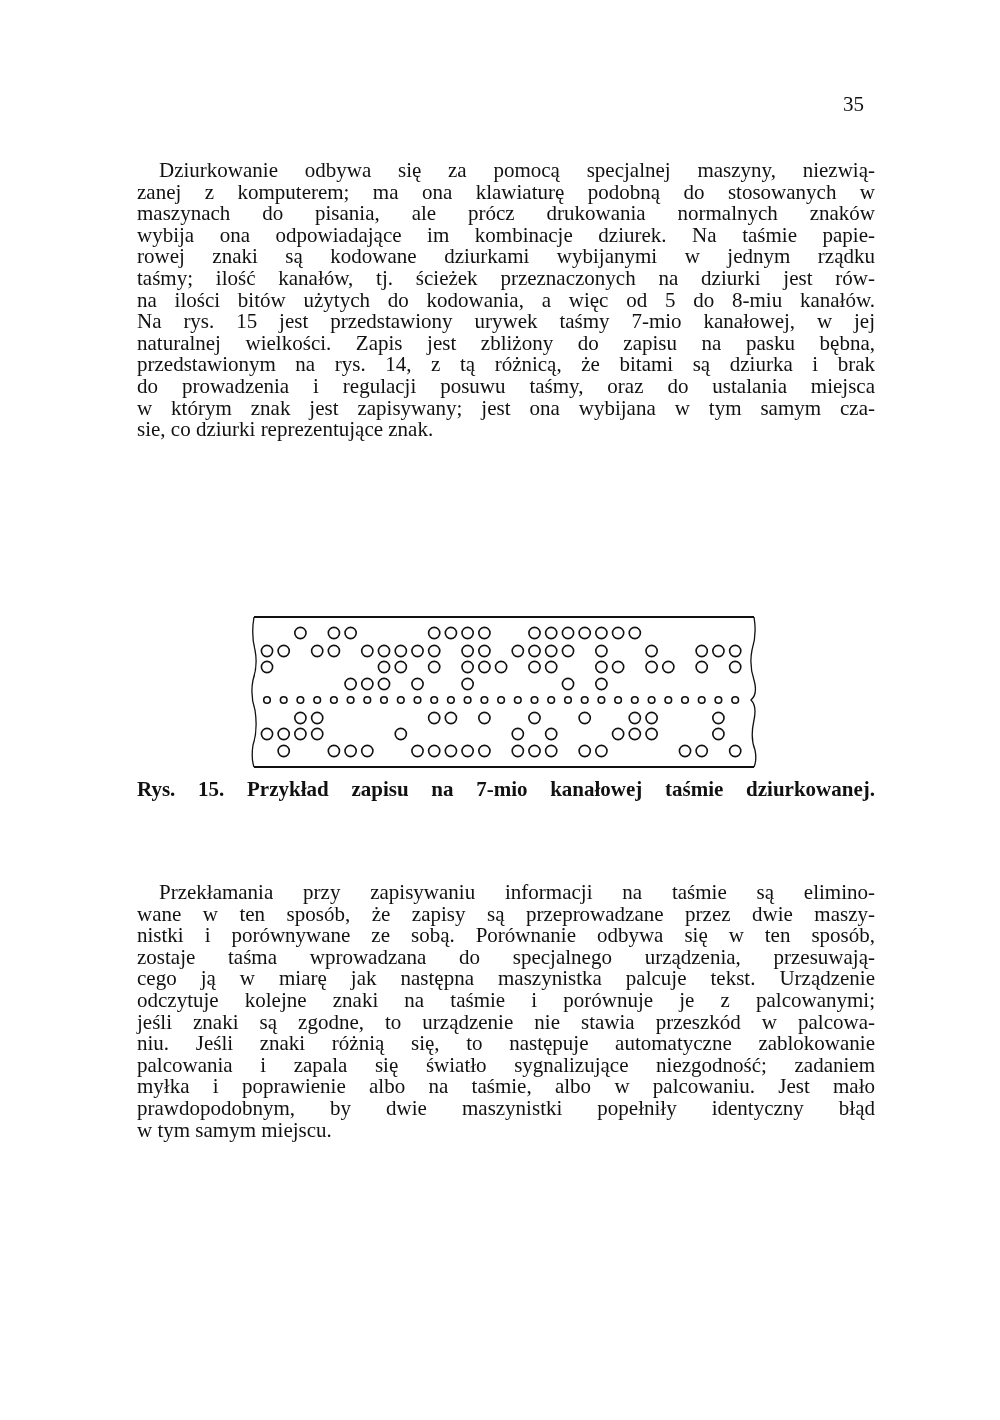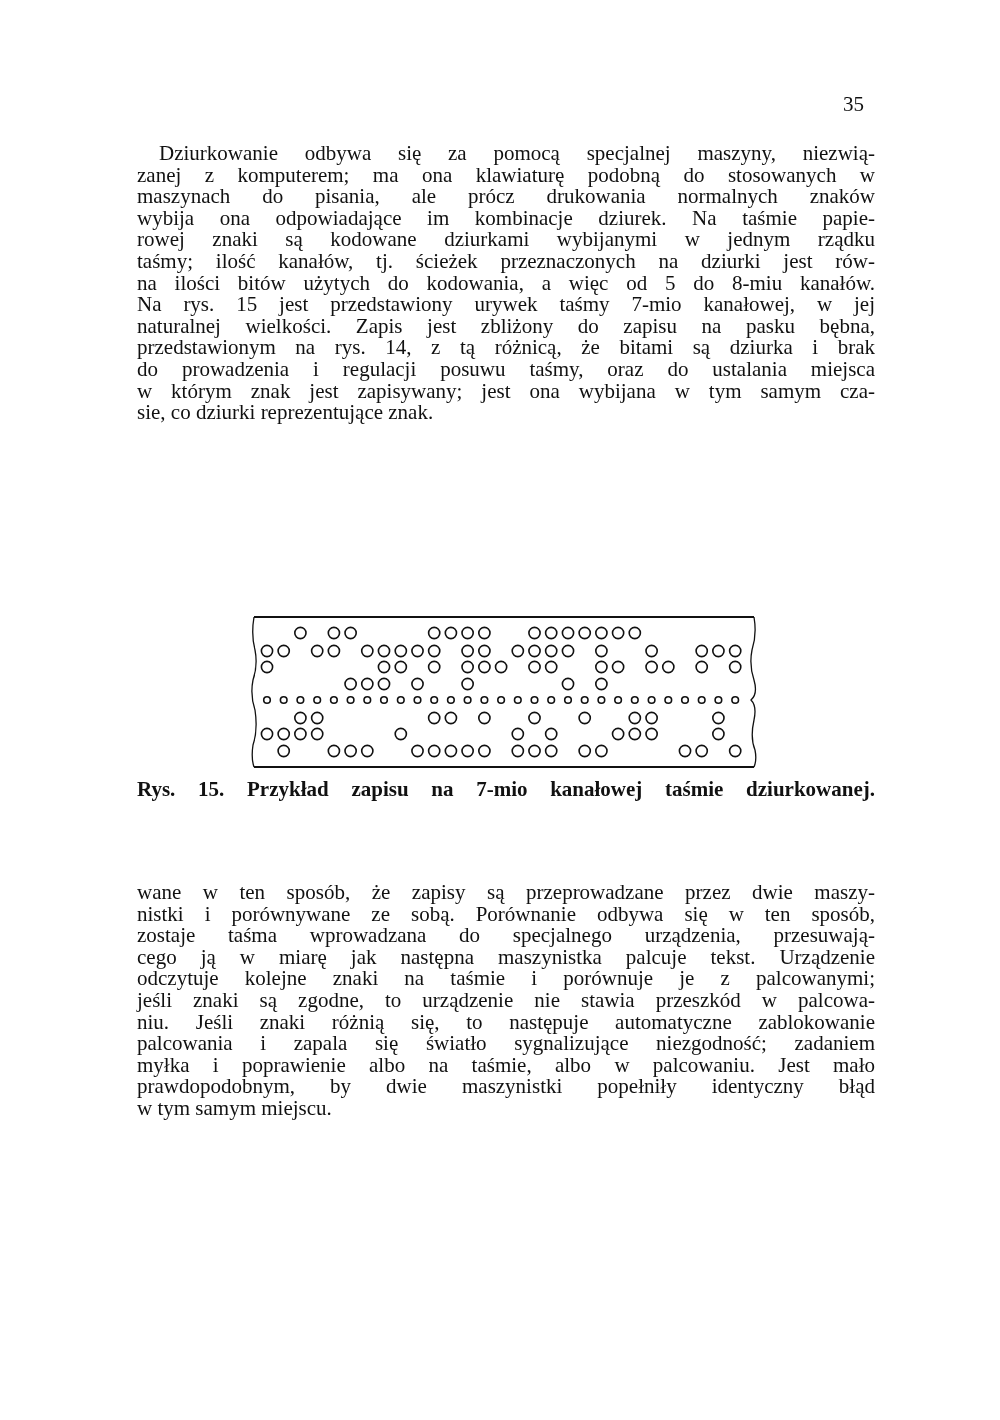--- a/index.html
+++ b/index.html
@@ -5,21 +5,21 @@
   html, body { margin: 0; padding: 0; background: #ffffff; }
   body { width: 1000px; height: 1420px; position: relative; overflow: hidden;
          font-family: "Liberation Serif", "DejaVu Serif", serif; color: #111; }
   .page-number { position: absolute; left: 843px; top: 92px; font-size: 21px; }
   .para { position: absolute; left: 137px; width: 738px; font-size: 21px;
           line-height: 21.6px; text-align: justify; }
   .para .line { display: block; white-space: nowrap; text-align: justify;
                 text-align-last: justify; height: 21.6px; }
   .para .line.last { text-align-last: left; }
   .para .line.indent { padding-left: 22px; }
-  #p1 { top: 143px; }
+  #p1 { top: 160px; }
   #p2 { top: 882px; }
   .figure { position: absolute; left: 246px; top: 610px; width: 520px; height: 165px; }
   .caption { position: absolute; left: 137px; top: 777px; width: 738px;
              font-size: 21px; font-weight: bold; white-space: nowrap;
              text-align: justify; text-align-last: justify; word-spacing: 2px; }
 </style>
 </head>
 <body>
 
 <div class="page-number">35</div>
@@ -170,20 +170,21 @@
       <circle cx="355.4" cy="141" r="5.6"></circle>
       <circle cx="439.0" cy="141" r="5.6"></circle>
       <circle cx="455.7" cy="141" r="5.6"></circle>
       <circle cx="489.2" cy="141" r="5.6"></circle>
     </g>
 </svg>
 
 <div class="caption">Rys. 15. Przykład zapisu na 7-mio kanałowej taśmie dziurkowanej.</div>
 
 <div class="para" id="p2">
+  <span class="line indent">Przekłamania przy zapisywaniu informacji na taśmie są elimino-</span>
   <span class="line">wane w ten sposób, że zapisy są przeprowadzane przez dwie maszy-</span>
   <span class="line">nistki i porównywane ze sobą. Porównanie odbywa się w ten sposób,</span>
   <span class="line">zostaje taśma wprowadzana do specjalnego urządzenia, przesuwają-</span>
   <span class="line">cego ją w miarę jak następna maszynistka palcuje tekst. Urządzenie</span>
   <span class="line">odczytuje kolejne znaki na taśmie i porównuje je z palcowanymi;</span>
   <span class="line">jeśli znaki są zgodne, to urządzenie nie stawia przeszkód w palcowa-</span>
   <span class="line">niu. Jeśli znaki różnią się, to następuje automatyczne zablokowanie</span>
   <span class="line">palcowania i zapala się światło sygnalizujące niezgodność; zadaniem</span>
   <span class="line">myłka i poprawienie albo na taśmie, albo w palcowaniu. Jest mało</span>
   <span class="line">prawdopodobnym, by dwie maszynistki popełniły identyczny błąd</span>

